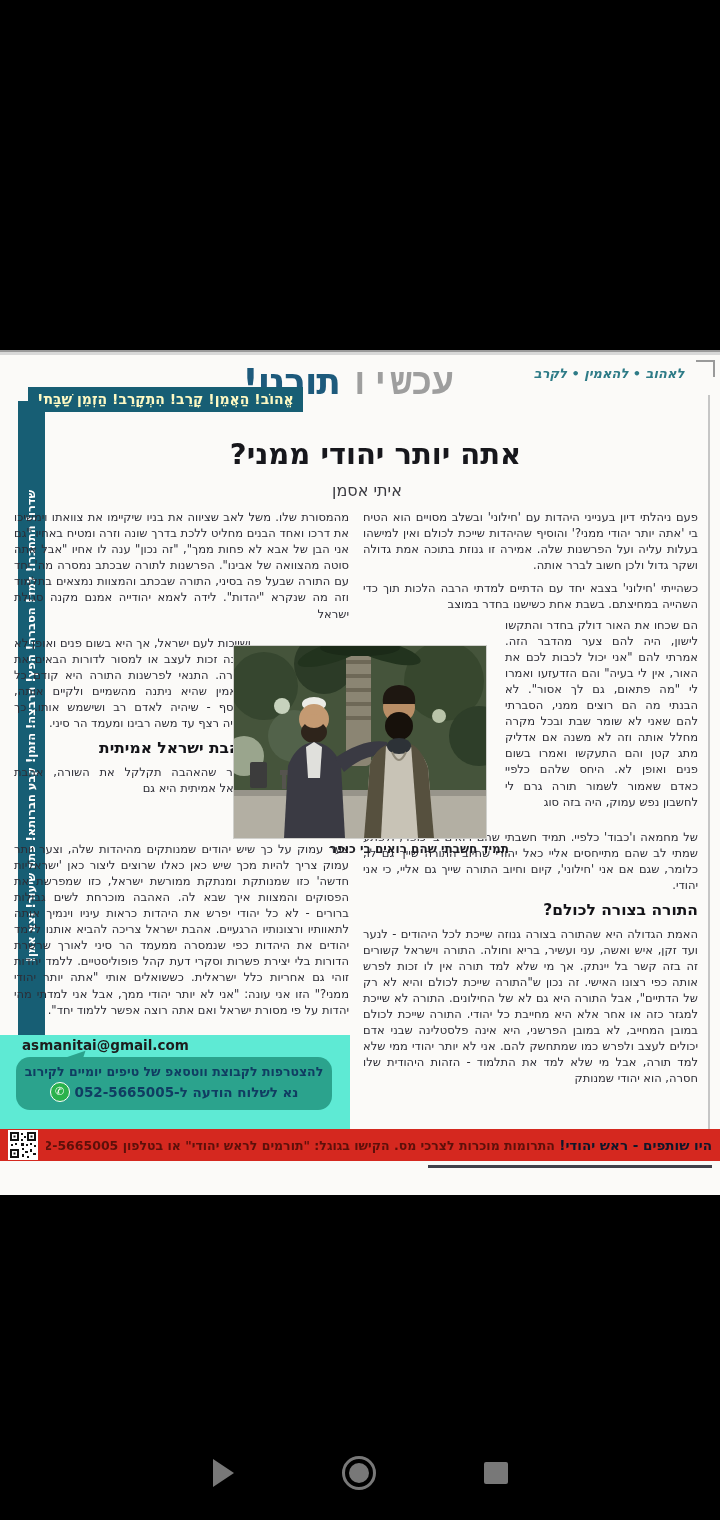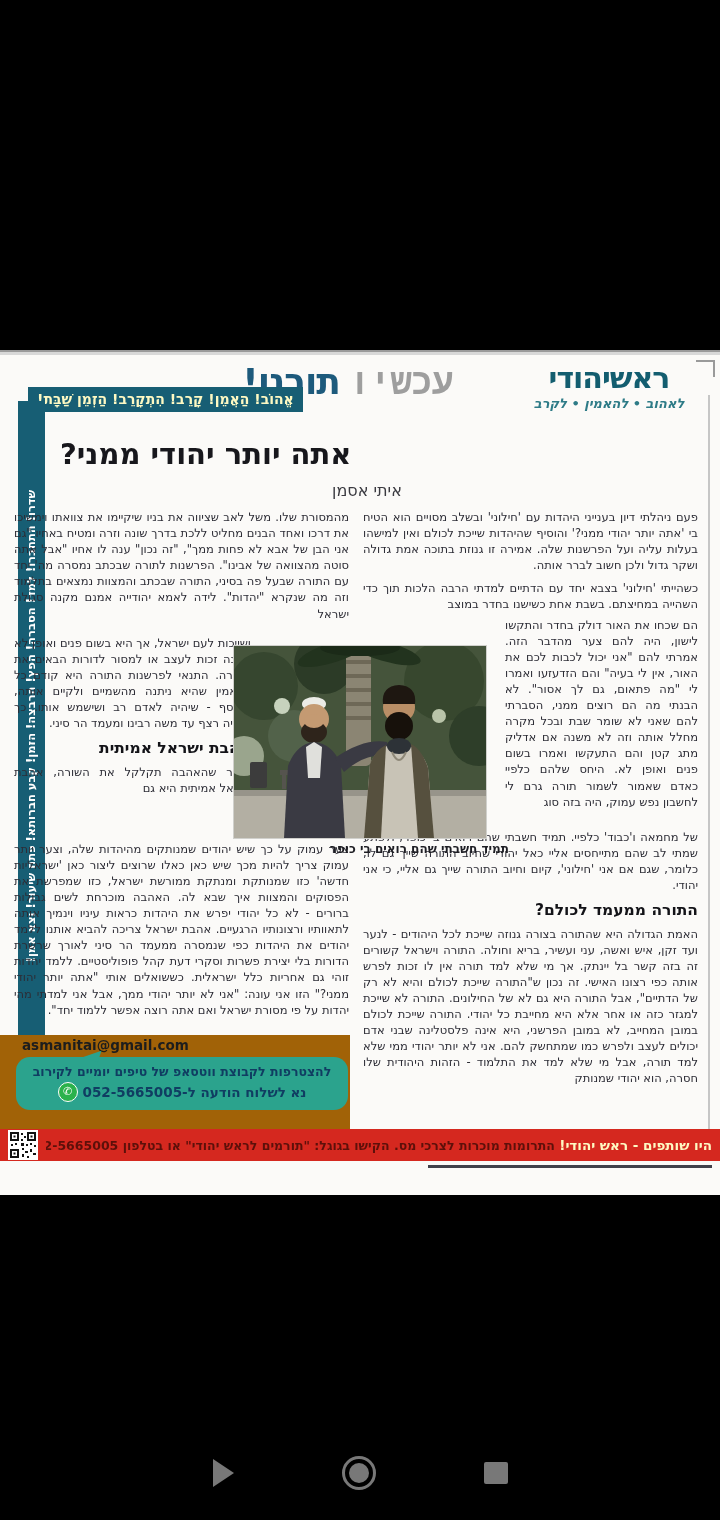--- a/index.html
+++ b/index.html
@@ -28,57 +28,57 @@
   .badge{position:absolute;left:28px;top:32px;background:#175e74;color:#fef9c3;
     font-size:14px;font-weight:700;padding:4px 9px 5px;direction:rtl;white-space:nowrap;}
 
   
   .side-strip{position:absolute;left:18px;top:46px;width:27px;height:650px;background:#175e74;}
   .side-strip-inner{position:absolute;top:0;left:0;width:650px;height:27px;line-height:27px;
     transform-origin:0 0;transform:rotate(-90deg) translateX(-650px);
     direction:rtl;text-align:center;color:#fff;font-weight:700;font-size:11.5px;white-space:nowrap;}
 
   
-  .title{position:absolute;top:82px;left:60px;right:29px;text-align:left;direction:rtl;
+  .title{position:absolute;top:82px;left:60px;right:29px;text-align:center;direction:rtl;
     font-size:29px;font-weight:800;color:#17171c;}
   .author{position:absolute;top:126px;left:60px;right:46px;text-align:center;direction:rtl;
     font-size:16px;color:#3a3a40;}
 
   
   .article-body{position:absolute;top:154px;left:14px;right:22px;direction:rtl;
     display:flex;gap:14px;font-size:11.5px;line-height:1.4;color:#2d2d36;text-align:justify;}
   .col{width:50%;}
   .col p{margin:0 0 7px;}
   .col h2{margin:6px 0 4px;font-size:15.5px;font-weight:800;color:#131318;text-align:right;}
   .narrow-r{margin-left:142px;min-height:212px;}
   .narrow-l{margin-right:98px;min-height:206px;}
 
   
   .photo-wrap{position:absolute;left:233px;top:290px;width:276px;z-index:4;}
   .photo{width:252px;height:192px;display:block;border:1px solid #d0d0cc;background:#44523c;}
   .caption{margin-top:3px;direction:rtl;text-align:right;font-size:12px;font-weight:700;color:#1e1e24;}
 
   
-  .left-footer{position:absolute;left:0;top:680px;width:350px;height:96px;background:#a16207;z-index:5;}
+  .left-footer{position:absolute;left:0;top:680px;width:350px;height:96px;background:#5eead4;z-index:5;}
   .email{margin:2px 0 4px 0;padding-left:22px;direction:ltr;text-align:left;
     font-size:13.5px;font-weight:600;color:#1d1d1d;text-decoration:none;display:block;}
   .wa-bubble{position:relative;margin-left:16px;width:300px;background:#2ba38d;border-radius:14px;
-    padding:7px 16px 8px;direction:rtl;text-align:center;color:#103d62;font-weight:800;}
+    padding:7px 8px 8px;direction:rtl;text-align:center;color:#103d62;font-weight:800;}
   .wa-bubble::before{content:"";position:absolute;top:-9px;right:248px;width:0;height:0;
     border-left:16px solid transparent;border-bottom:12px solid #2ba38d;transform:rotate(18deg);}
   .wa-line1{font-size:12.5px;white-space:nowrap;}
   .wa-line2{font-size:13.5px;display:flex;align-items:center;justify-content:center;gap:5px;margin-top:3px;}
   .wa-icon{width:18px;height:18px;border-radius:50%;background:#2bb24c;border:1.5px solid #fff;
     color:#fff;font-size:11px;line-height:18px;display:inline-block;text-align:center;font-weight:400;}
 
   
   .red-banner{position:absolute;left:0;right:0;top:774px;height:32px;background:#d5281f;z-index:6;
     display:flex;direction:rtl;align-items:center;padding:0 8px;box-sizing:border-box;gap:8px;}
   .red-text{flex:1;text-align:right;white-space:nowrap;overflow:hidden;font-size:12.5px;font-weight:700;color:#5d100a;}
-  .red-text .white{color:#fef9c3;font-weight:800;font-size:13.5px;}
+  .red-text .white{color:#0f172a;font-weight:800;font-size:13.5px;}
   .qr-box{width:28px;height:28px;background:#fff;padding:1px;flex:0 0 auto;}
   .banner-underline{position:absolute;right:8px;top:810px;width:284px;height:3px;background:#41414a;z-index:6;}
 
   
   .android-nav{position:absolute;left:0;top:1443px;width:720px;height:60px;
     display:flex;align-items:center;justify-content:center;gap:108px;}
   .nav-back{width:0;height:0;border-top:14px solid transparent;border-bottom:14px solid transparent;
     border-left:21px solid #787878;}
   .nav-home{width:28px;height:28px;border-radius:50%;border:3px solid #787878;
     display:flex;align-items:center;justify-content:center;}
@@ -87,42 +87,41 @@
 </style>
 </head>
 <body>
 
 <div class="page">
 
   <div class="corner-mark"></div>
   <div class="page-edge-line"></div>
 
   <div class="logo-block">
-    <div class="logo-title">ראשיהודי</div>
     <div class="logo-tagline">לאהוב • להאמין • לקרב</div>
   </div>
   <div class="slogan"><span class="gray">עכשיו</span><span class="teal">תורנו!</span></div>
   <div class="badge">אֱהוֹב! הַאֲמֵן! קָרֵב! הִתְקָרֵב! הַזְמֵן שַׁבָּת!</div>
 
   <div class="side-strip">
     <div class="side-strip-inner">שדרו! התחברו! למד! הסברה! הפץ! הרבצה! הזמן! קבע חברותא! פתח שיעור! וצא אמן!</div>
   </div>
 
   <h1 class="title" style="margin:0;">אתה יותר יהודי ממני?</h1>
   <div class="author">איתי אסמן</div>
 
   <div class="article-body">
     <div class="col">
       <p>פעם ניהלתי דיון בענייני היהדות עם 'חילוני' ובשלב מסויים הוא הטיח בי 'אתה יותר יהודי ממני?' והוסיף שהיהדות שייכת לכולם ואין למישהו בעלות עליה ועל הפרשנות שלה. אמירה זו גנוזת בתוכה אמת גדולה ושקר גדול ולכן חשוב לברר אותה.</p>
       <p style="margin-bottom:4px;">כשהייתי 'חילוני' בצבא יחד עם הדתיים למדתי הרבה הלכות תוך כדי השהייה במחיצתם. בשבת אחת כשישנו בחדר במוצב</p>
       <div class="narrow-r">
         <p style="margin:0;">הם שכחו את האור דולק בחדר והתקשו לישון, היה להם צער מהדבר הזה. אמרתי להם "אני יכול לכבות לכם את האור, אין לי בעיה" והם הזדעזעו ואמרו לי "מה פתאום, גם לך אסור". לא הבנתי מה הם רוצים ממני, הסברתי להם שאני לא שומר שבת ובכל מקרה מחלל אותה וזה לא משנה אם אדליק מתג קטן והם התעקשו ואמרו בשום פנים ואופן לא. היחס שלהם כלפיי כאדם שאמור לשמור תורה גרם לי לחשבון נפש עמוק, היה בזה סוג</p>
       </div>
       <p>של מחמאה ו'כבוד' כלפיי. תמיד חשבתי שהם רואים בי כופר, ולפתע שמתי לב שהם מתייחסים אליי כאל יהודי שחיוב התורה שייך גם לו, כלומר, שגם אם אני 'חילוני', קיום וחיוב התורה שייך גם אליי, כי אני יהודי.</p>
-      <h2>התורה ממעמד לכולם?</h2>
+      <h2>התורה בצורה לכולם?</h2>
       <p>האמת הגדולה היא שהתורה בצורה גנוזה שייכת לכל היהודים - לנער ועד זקן, איש ואשה, עני ועשיר, בריא וחולה. התורה וישראל קשורים זה בזה קשר בל יינתק. אך מי שלא למד תורה אין לו זכות לפרש אותה כפי רצונו האישי. זה נכון ש"התורה שייכת לכולם והיא לא רק של הדתיים", אבל התורה היא גם לא של החילונים. התורה לא שייכת למגזר כזה או אחר אלא היא מחייבת כל יהודי. התורה שייכת לכולם במובן המחייב, לא במובן הפרשני, היא אינה פלסטלינה שבני אדם יכולים לעצב ולפרש כמו שמתחשק להם. אני לא יותר יהודי ממי שלא למד תורה, אבל מי שלא למד את התלמוד - הזהות היהודית שלו חסרה, הוא יהודי שמנותק</p>
     </div>
     <div class="col">
       <p style="margin-bottom:13px;">מהמסורת שלו. משל לאב שציווה את בניו שיקיימו את צוואתו וימשיכו את דרכו ואחד הבנים מחליט ללכת בדרך שונה וזרה ומטיח באחיו "גם אני הבן של אבא לא פחות ממך", "זה נכון" ענה לו אחיו "אבל אתה סוטה מהצוואה של אבינו". הפרשנות לתורה שבכתב נמסרה מה' יחד עם התורה שבעל פה בסיני, התורה שבכתב והמצוות נמצאים בתלמוד וזה מה שנקרא "יהדות". לידה לאמא יהודייה אמנם מקנה סגולת ישראל</p>
       <div class="narrow-l">
         <p>ושייכות לעם ישראל, אך היא בשום פנים ואופן לא מקנה זכות לעצב או למסור לדורות הבאים את התורה. התנאי לפרשנות התורה היא קודם כל להאמין שהיא ניתנה מהשמיים ולקיים אותה, ובנוסף - שיהיה לאדם רב ושישמש אותו. כך שיהיה רצף עד משה רבינו ומעמד הר סיני.</p>
         <h2>אהבת ישראל אמיתית</h2>
         <p style="margin:0;">אסור שהאהבה תקלקל את השורה, אהבת ישראל אמיתית היא גם</p>
       </div>
       <p>צער עמוק על כך שיש יהודים שמנותקים מהיהדות שלה, וצער יותר עמוק צריך להיות מכך שיש כאן כאלו שרוצים ליצור כאן 'ישראליות חדשה' כזו שמנותקת ומנתקת ממורשת ישראל, כזו שמפרשת את הפסוקים והמצוות איך שבא לה. האהבה מוכרחת לשים גבולות ברורים - לא כל יהודי יפרש את היהדות כראות עיניו וינמיך אותה לתאוותיו ורצונותיו הרגעיים. אהבת ישראל צריכה להביא אותנו ללמד יהודים את היהדות כפי שנמסרה ממעמד הר סיני לאורך שרשרת הדורות בלי יצירת פשרות וסקרי דעת קהל פופוליסטיים. ללמד יהדות זוהי גם אחריות כלל ישראלית. כששואלים אותי "אתה יותר יהודי ממני?" הזו אני עונה: "אני לא יותר יהודי ממך, אבל אני למדתי מהי יהדות על פי מסורת ישראל ואם אתה רוצה אפשר ללמוד יחד".</p>

